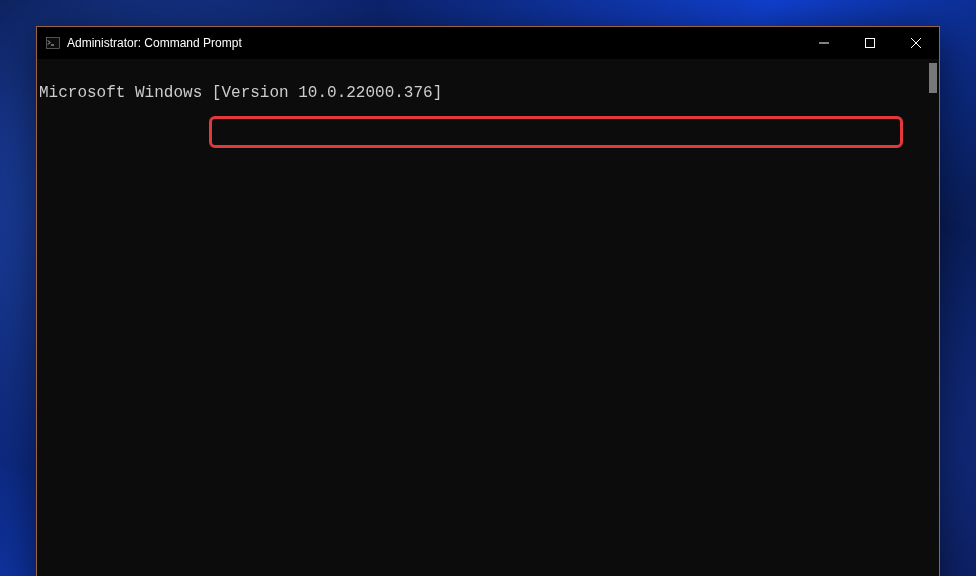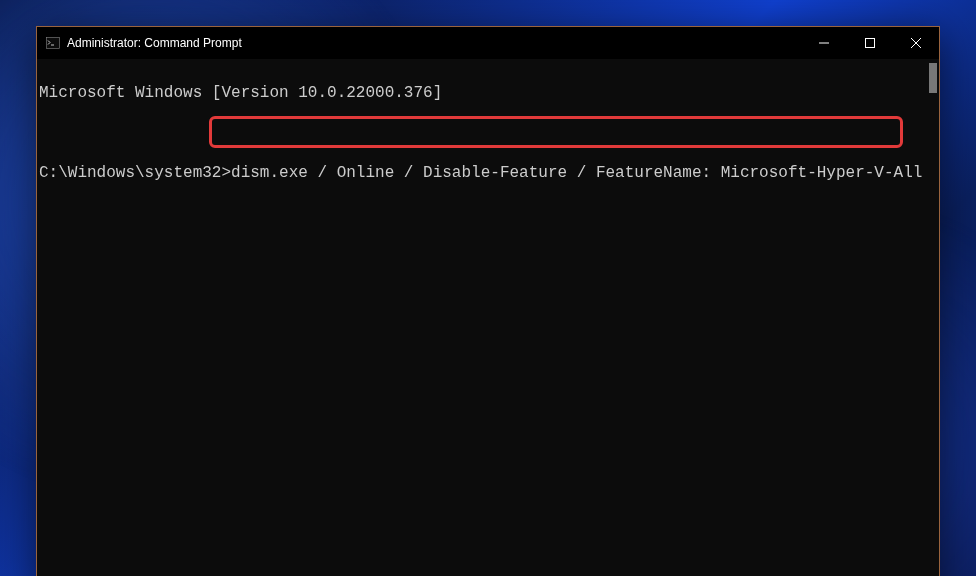--- a/index.html
+++ b/index.html
@@ -179,20 +179,19 @@
             <line x1="10" y1="0" x2="0" y2="10"></line>
           </svg>
       </div>
     </div>
   </div>
 
   <div class="terminal">
     <div class="terminal-content">
 <span class="term-line">Microsoft Windows [Version 10.0.22000.376]</span>
 <span class="term-line"> </span>
-<span class="term-line prompt-wrap"><span>C:\Windows\system32&gt;</span><span>dism.exe / Online / Disable-Feature / FeatureName: Microsoft-Hyper-V-All</span></span>
     </div>
 
     <div class="highlight-box" style="left:172px; top:57px; width:694px; height:32px;"></div>
 
     <div class="scrollbar"></div>
   </div>
 </div>
 
 </body></html>

